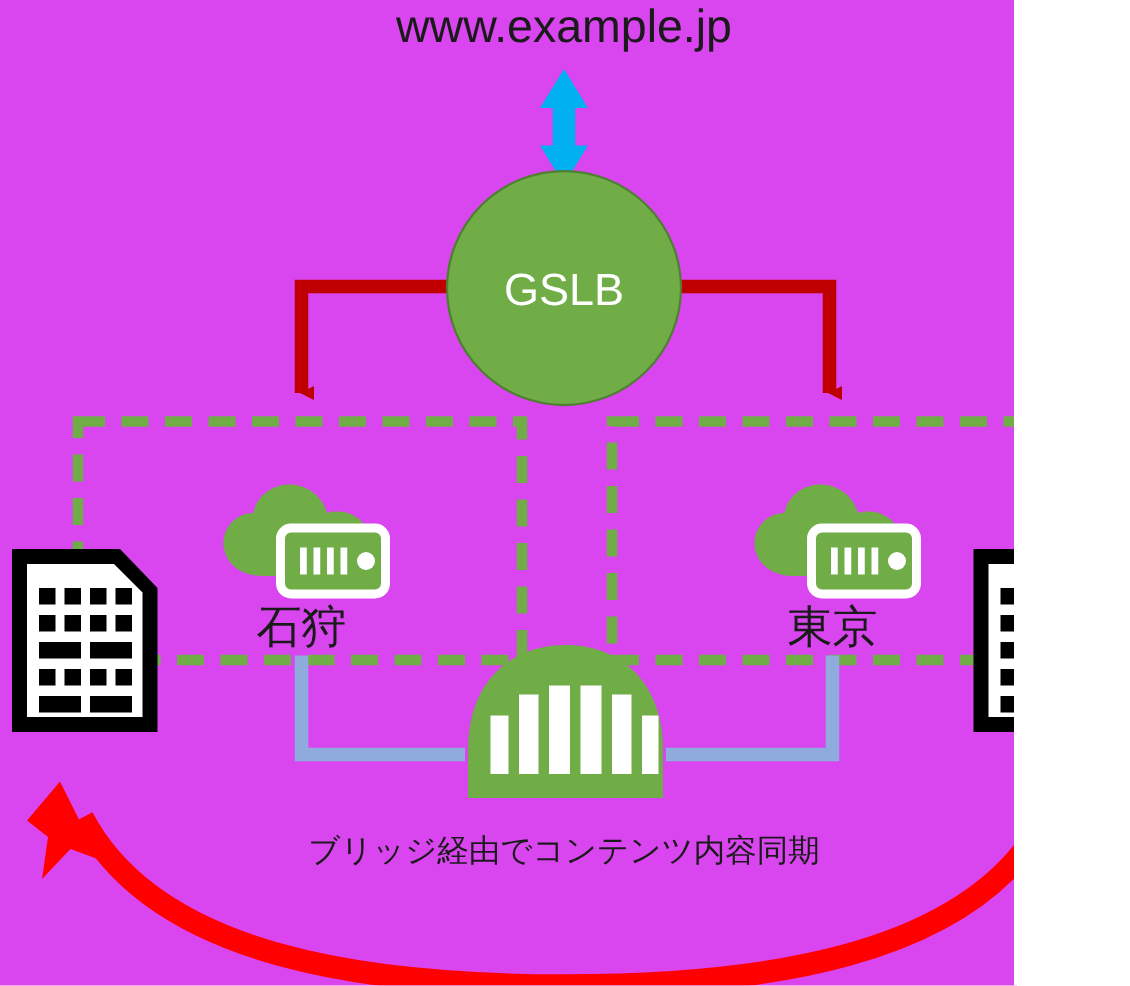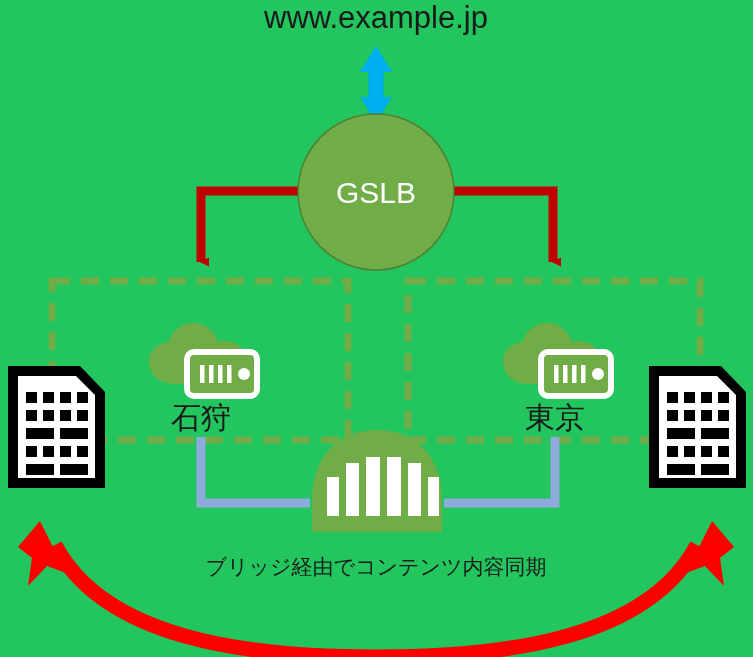--- a/index.html
+++ b/index.html
@@ -5,23 +5,23 @@
   html, body {
     margin: 0;
     padding: 0;
     background: #ffffff;
   }
   body {
     font-family: "Liberation Sans", "DejaVu Sans", sans-serif;
   }
   #diagram-root {
     position: relative;
-    width: 753px;
+    width: 676px;
     height: 657px;
-    background: #22c55e;
+    background: #d946ef;
     overflow: hidden;
   }
   #diagram-svg {
     position: absolute;
     top: 0;
     left: 0;
     width: 753px;
     height: 657px;
   }
   .svg-text-domain {

